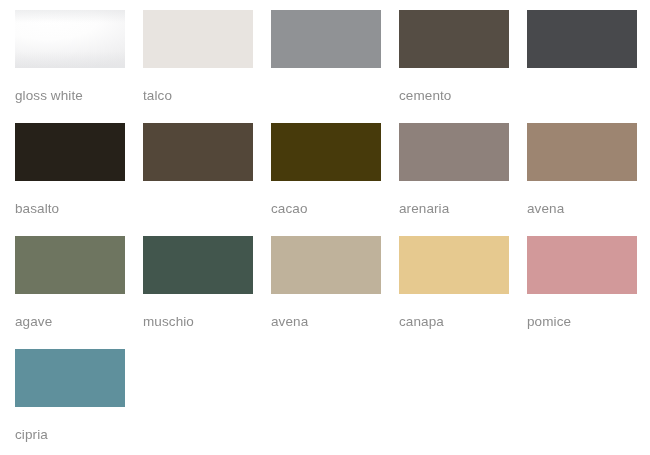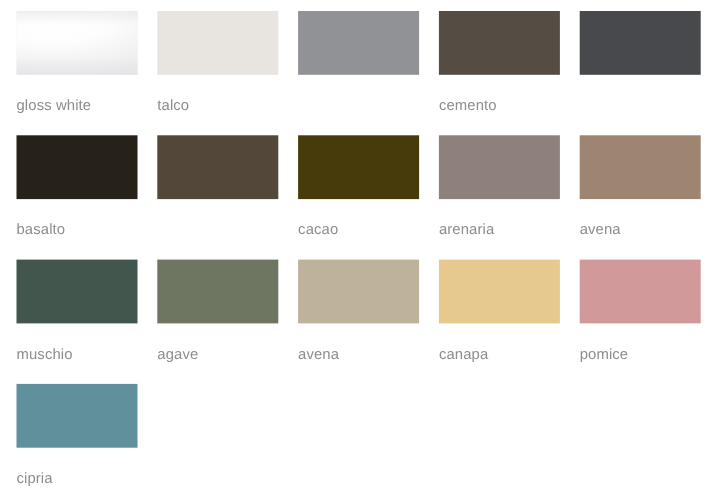--- a/index.html
+++ b/index.html
@@ -102,26 +102,26 @@
     </div>
     <div class="swatch-cell">
       <span class="swatch-chip" style="background: rgb(142, 129, 123);"></span>
       <span class="swatch-label">arenaria</span>
     </div>
     <div class="swatch-cell">
       <span class="swatch-chip" style="background: rgb(157, 133, 113);"></span>
       <span class="swatch-label">avena</span>
     </div>
     <div class="swatch-cell">
+      <span class="swatch-chip" style="background: rgb(110, 117, 96);"></span>
+      <span class="swatch-label">agave</span>
+    </div>
+    <div class="swatch-cell">
       <span class="swatch-chip" style="background: rgb(66, 86, 77);"></span>
       <span class="swatch-label">muschio</span>
-    </div>
-    <div class="swatch-cell">
-      <span class="swatch-chip" style="background: rgb(110, 117, 96);"></span>
-      <span class="swatch-label">agave</span>
     </div>
     <div class="swatch-cell">
       <span class="swatch-chip" style="background: rgb(191, 178, 155);"></span>
       <span class="swatch-label">avena</span>
     </div>
     <div class="swatch-cell">
       <span class="swatch-chip" style="background: rgb(230, 201, 143);"></span>
       <span class="swatch-label">canapa</span>
     </div>
     <div class="swatch-cell">

